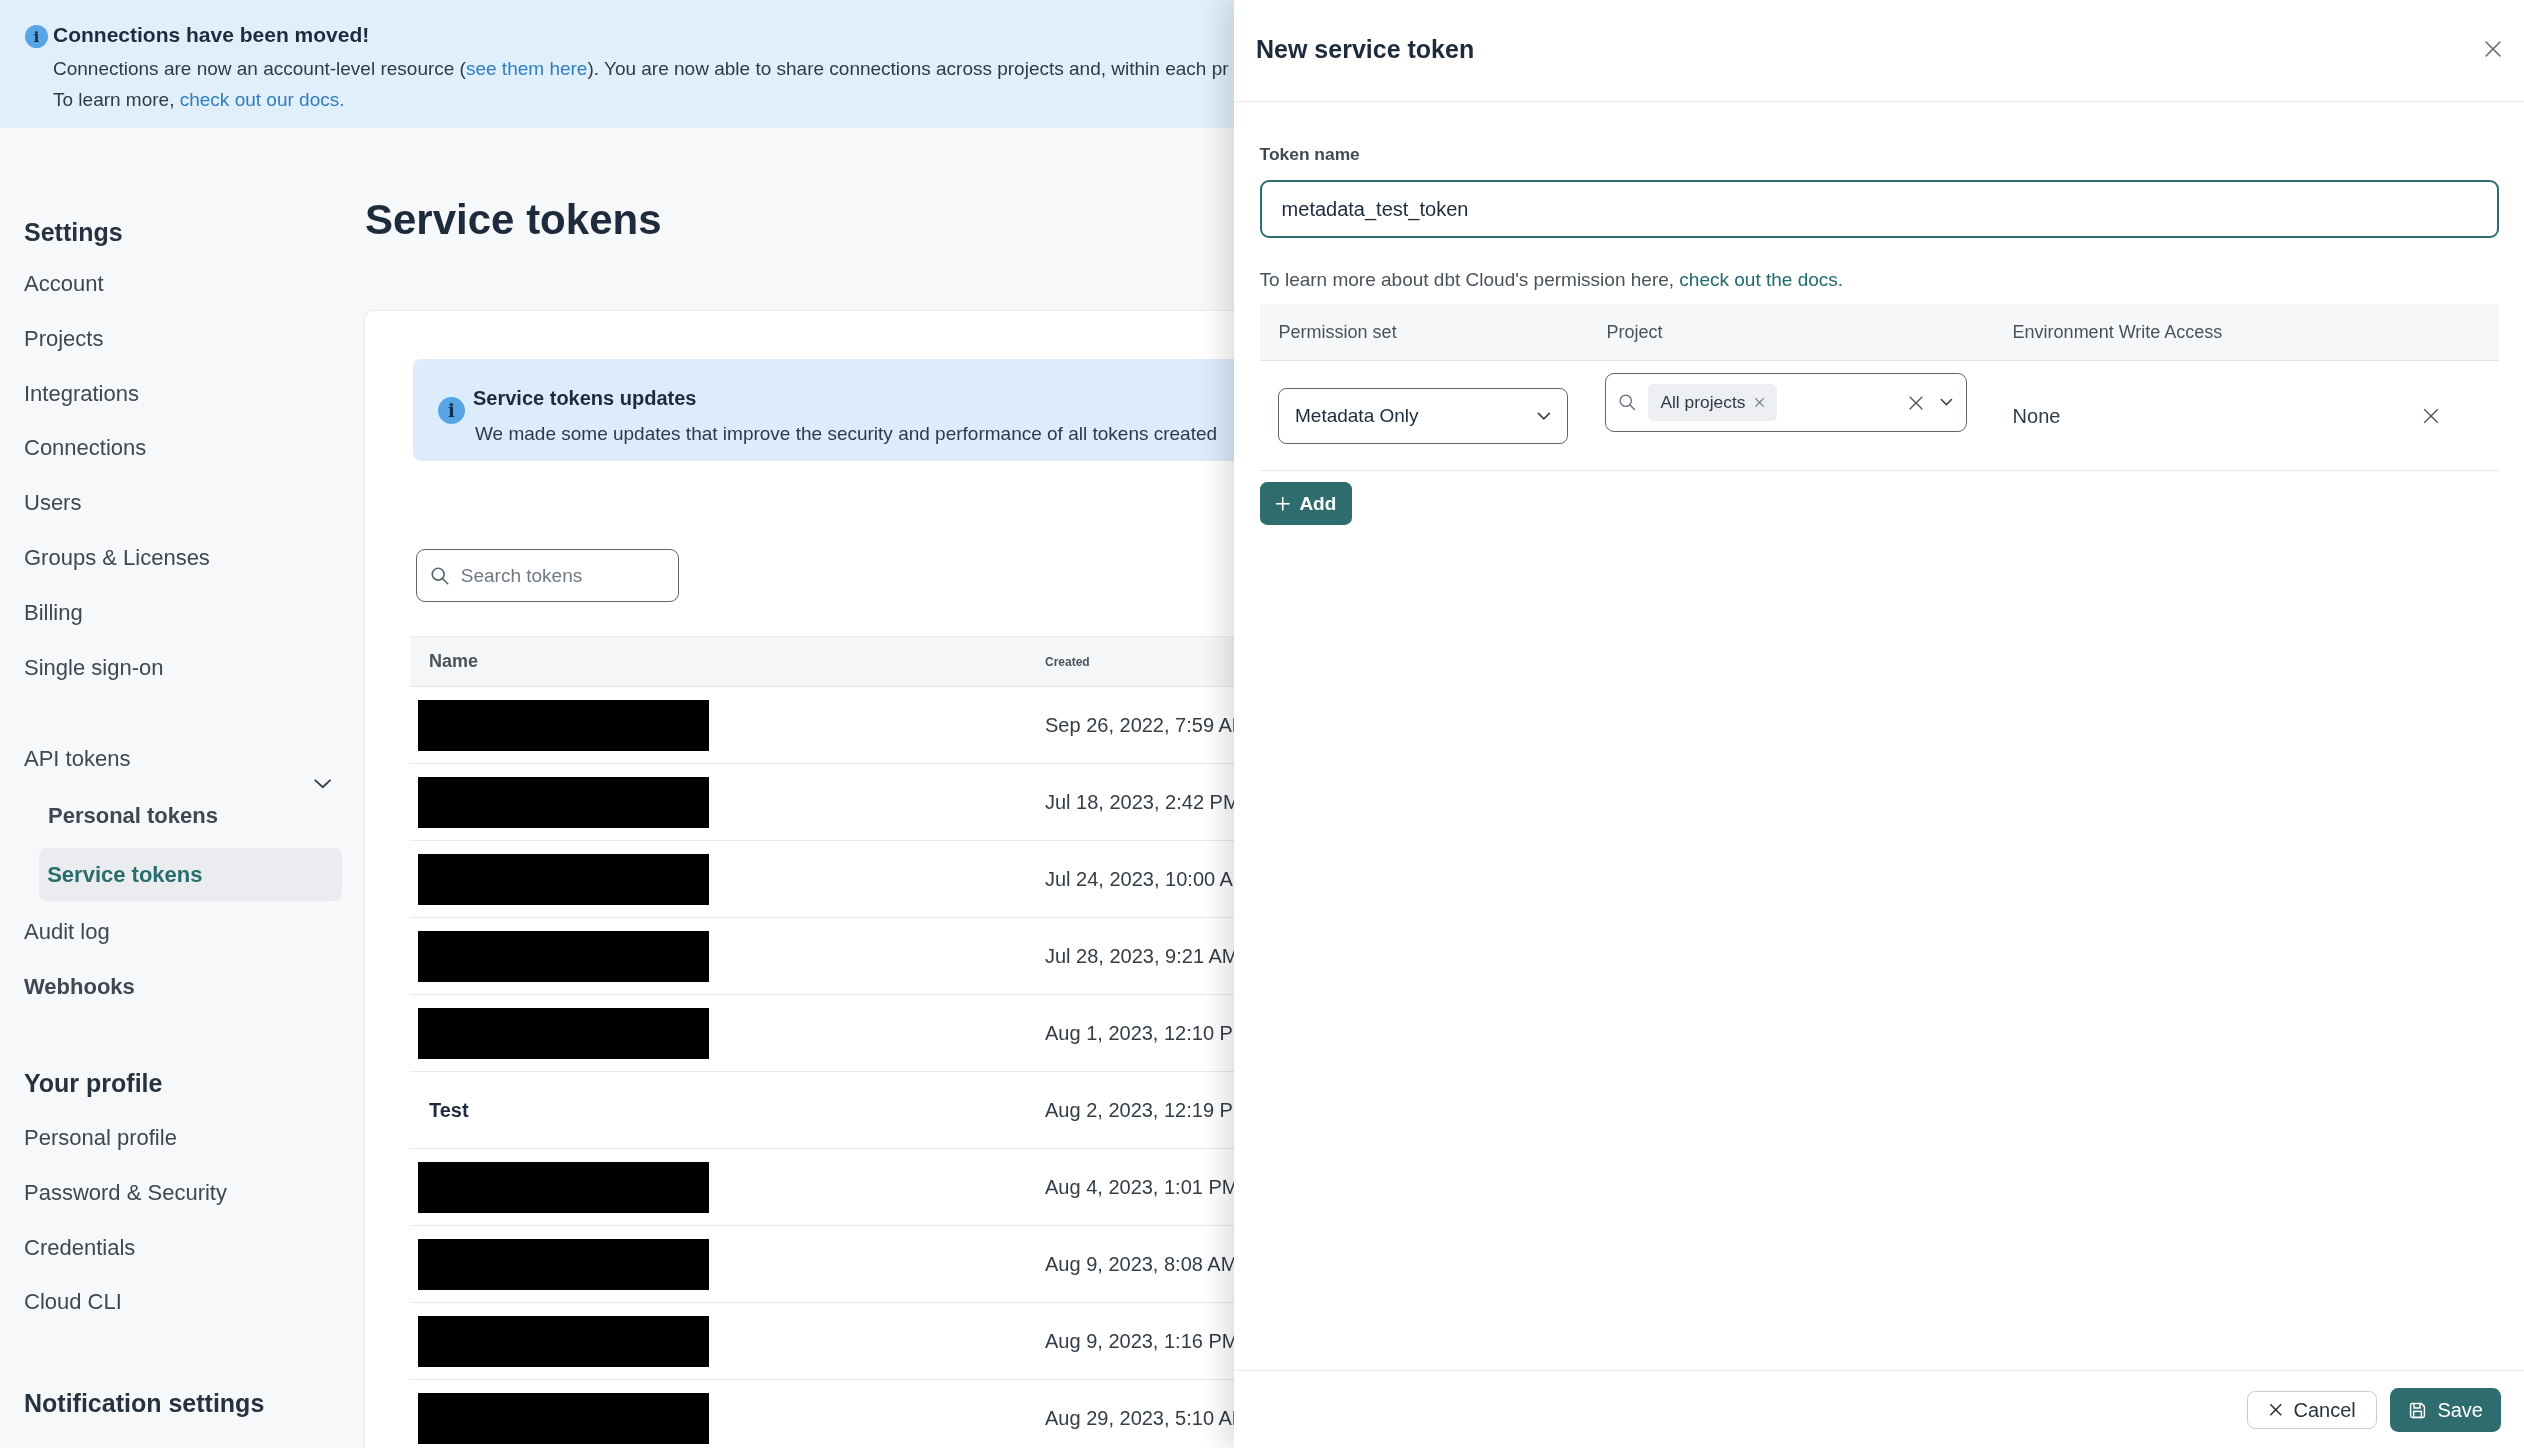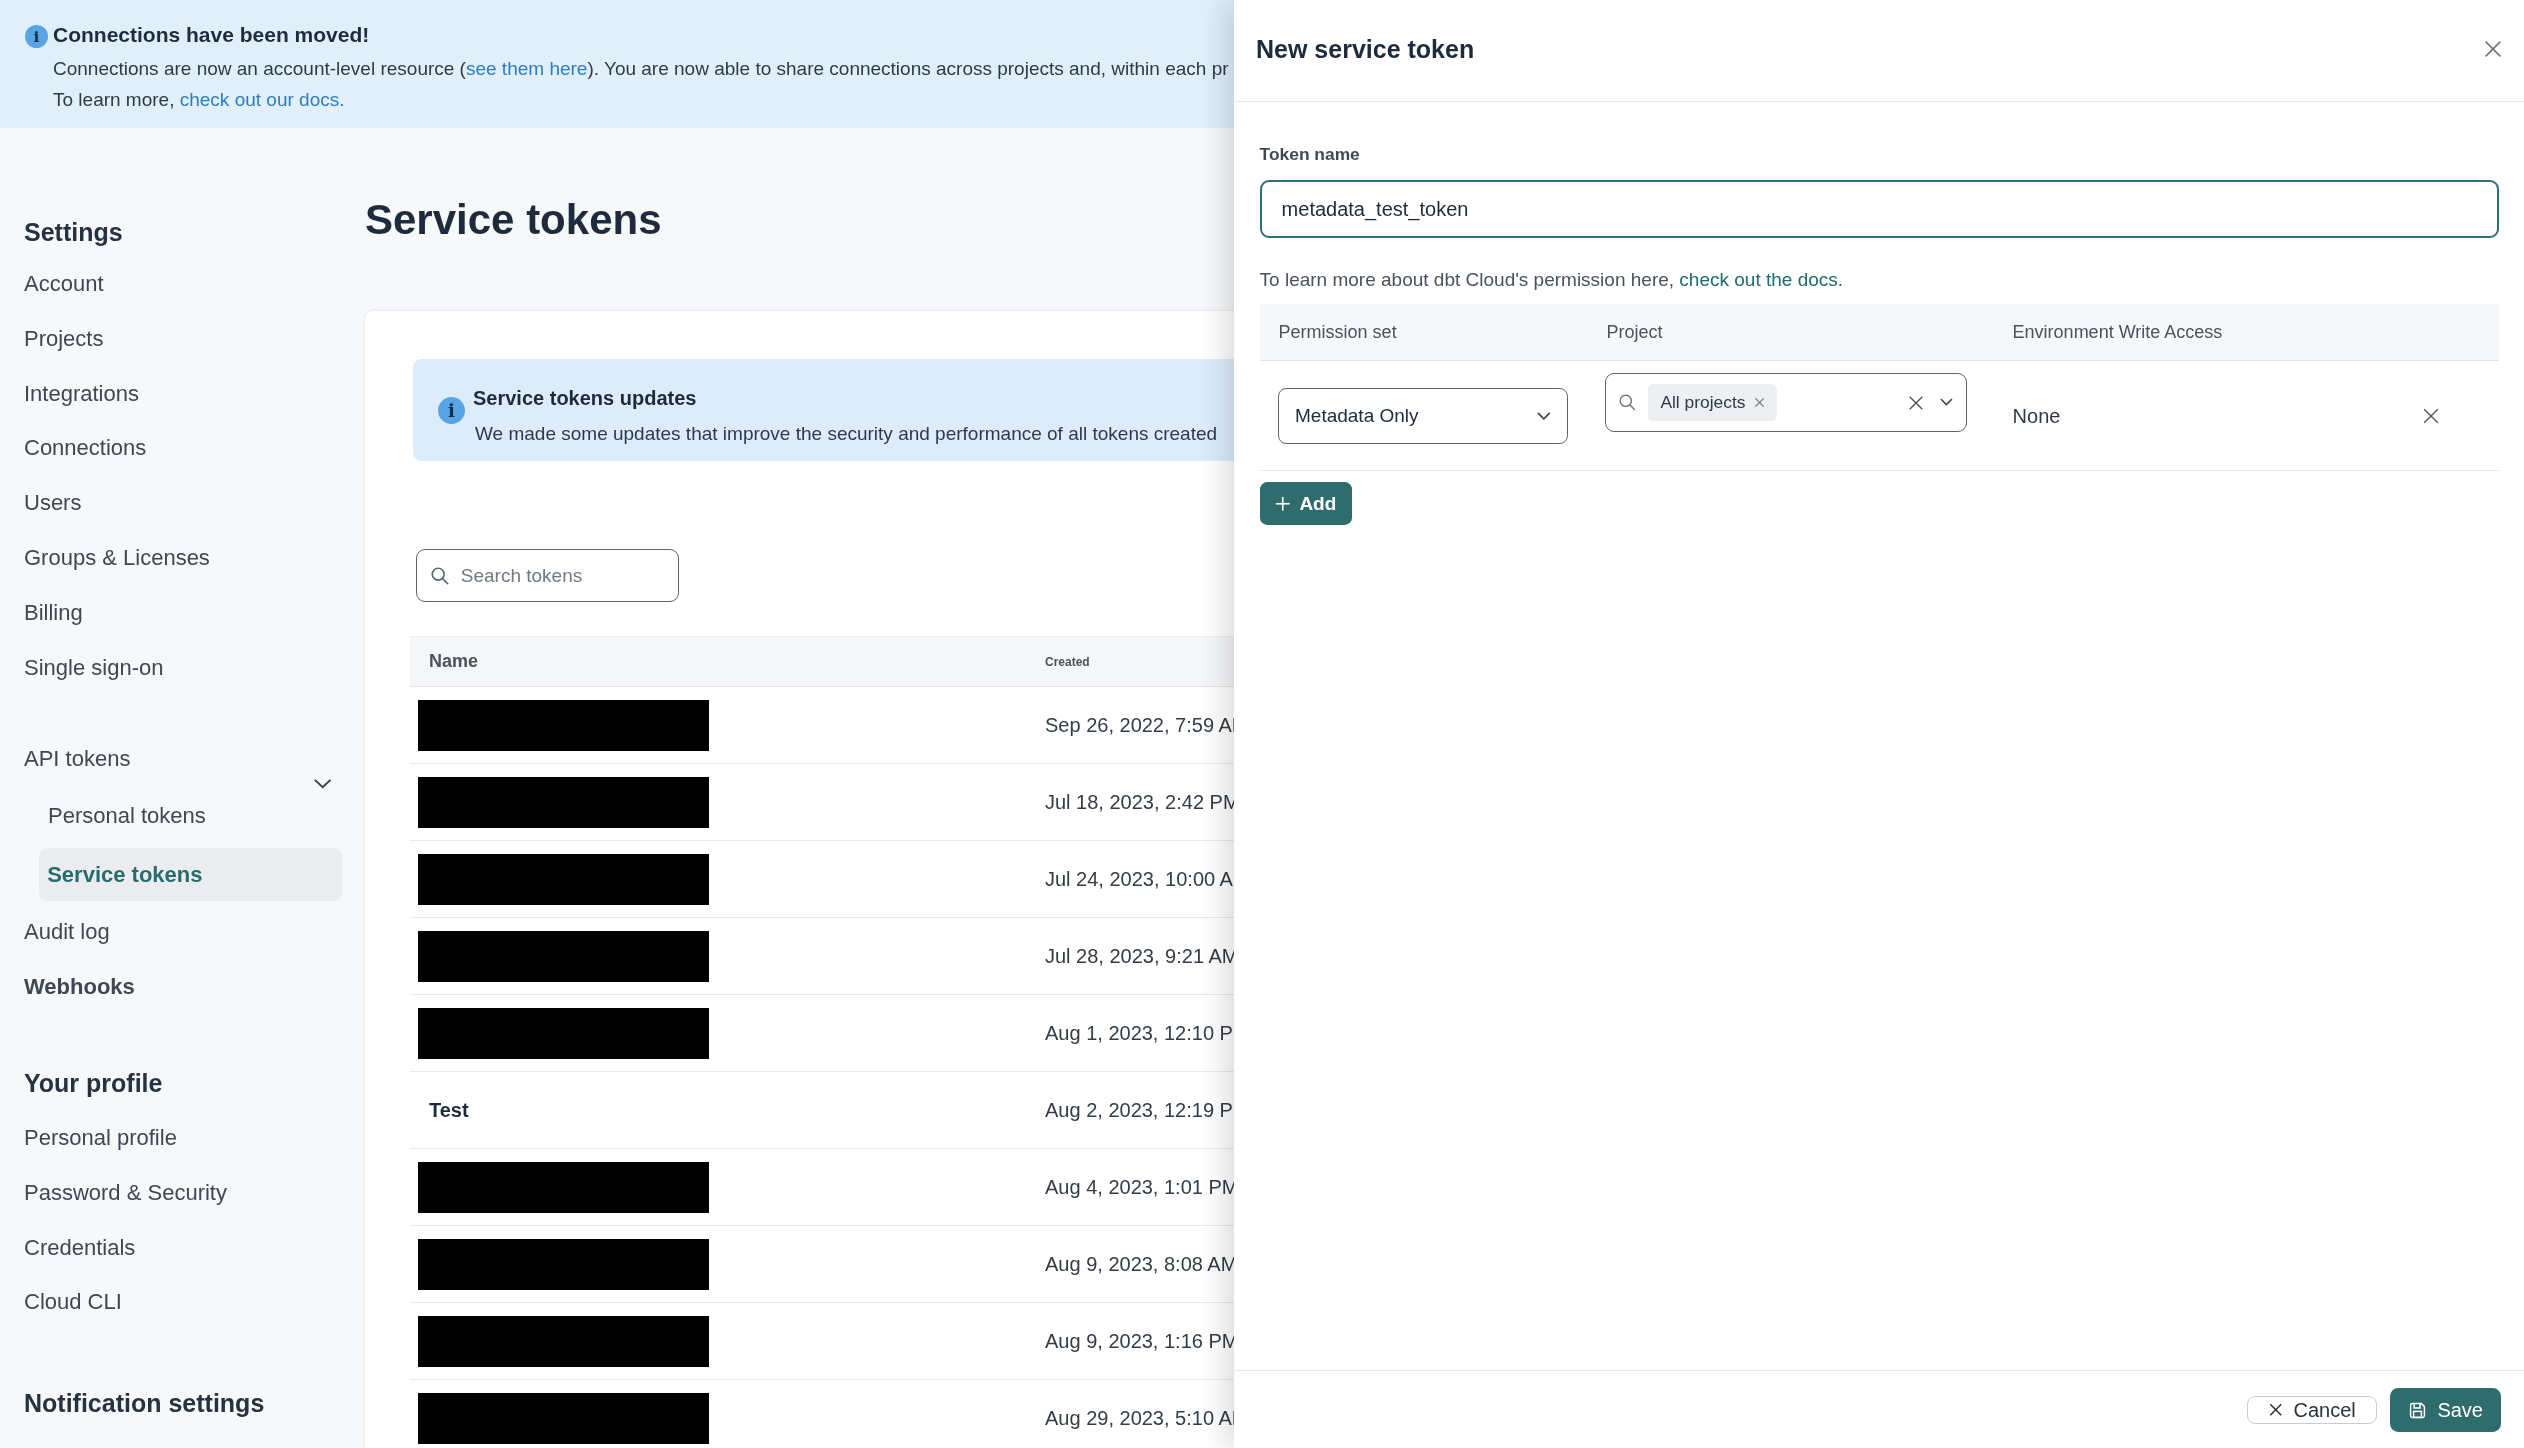--- a/index.html
+++ b/index.html
@@ -86,21 +86,21 @@
   .env-none { position:absolute; left:753px; top:0; line-height:110px; font-size:20px; color:#2f3a47; }
   .row-delete { position:absolute; left:1160px; top:44px; width:22px; height:22px; cursor:pointer; }
 
   .add-btn { position:absolute; left:25.6px; top:482px; width:92px; height:43px; background:#2f6c6e; border:none;
              border-radius:7.3px; color:#fff; font-size:19px; font-weight:600; display:flex; align-items:center;
              justify-content:center; gap:9px; cursor:pointer; font-family:"Liberation Sans", sans-serif; }
 
   .panel-footer { position:absolute; left:0; top:1370px; width:100%; height:79px; border-top:0.9px solid #e7e9ec;
                   background:#fff; display:flex; align-items:center; justify-content:flex-end;
                   padding-right:24px; gap:13.7px; }
-  .cancel-btn { height:28px; padding:0 20px; background:#fff; border:1.4px solid #c9cdd2; border-radius:8.2px;
+  .cancel-btn { height:38px; padding:0 20px; background:#fff; border:1.4px solid #c9cdd2; border-radius:8.2px;
                 font-size:20px; color:#2a3340; display:flex; align-items:center; gap:10px; cursor:pointer;
                 font-family:"Liberation Sans", sans-serif; }
   .save-btn { height:44px; padding:0 18px; background:#2f6c6e; border:none; border-radius:8.2px; font-size:20px;
               color:#fff; display:flex; align-items:center; gap:10px; cursor:pointer;
               font-family:"Liberation Sans", sans-serif; }
 </style>
 </head>
 <body>
 
 <div class="screen">
@@ -124,21 +124,21 @@
     <div class="side-item" style="top:512px;">Single sign-on</div>
 
     <div class="side-item" style="top:603px; width:320px;">
       <span>API tokens</span>
       <span class="chev-side">
         <svg width="17.4" height="10" viewBox="0 0 19 11">
             <path d="M1.5 1.5l8 7.5 8-7.5" fill="none" stroke="#39414c" stroke-width="2.2" stroke-linecap="round"></path>
           </svg>
       </span>
     </div>
-    <div class="side-item side-subitem" style="top:660px;">Personal tokens</div>
+    <div class="side-item side-subitem" style="top:660px;font-weight:bold;">Personal tokens</div>
     <div class="active-pill" style="top:720px;">
       <span class="label">Service tokens</span>
     </div>
     <div class="side-item" style="top:776px;">Audit log</div>
     <div class="side-item" style="top:831px;font-weight:bold;">Webhooks</div>
 
     <div class="side-heading" style="top:941px;">Your profile</div>
     <div class="side-item" style="top:982px;">Personal profile</div>
     <div class="side-item" style="top:1037px;">Password &amp; Security</div>
     <div class="side-item" style="top:1092px;">Credentials</div>

